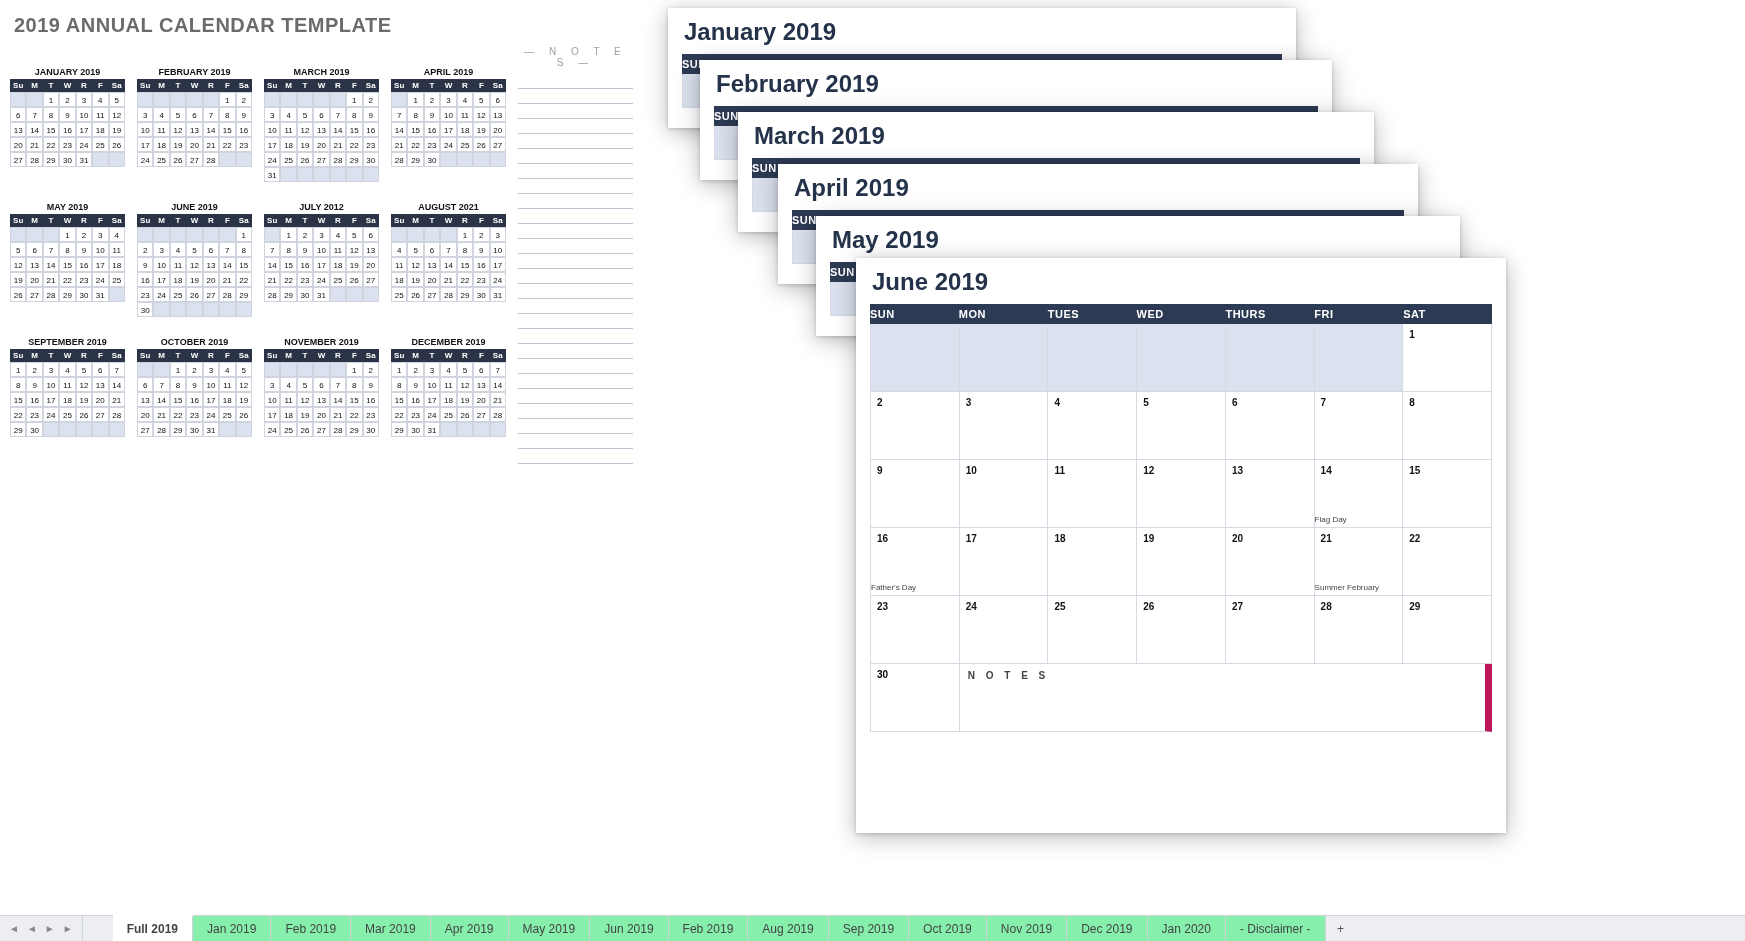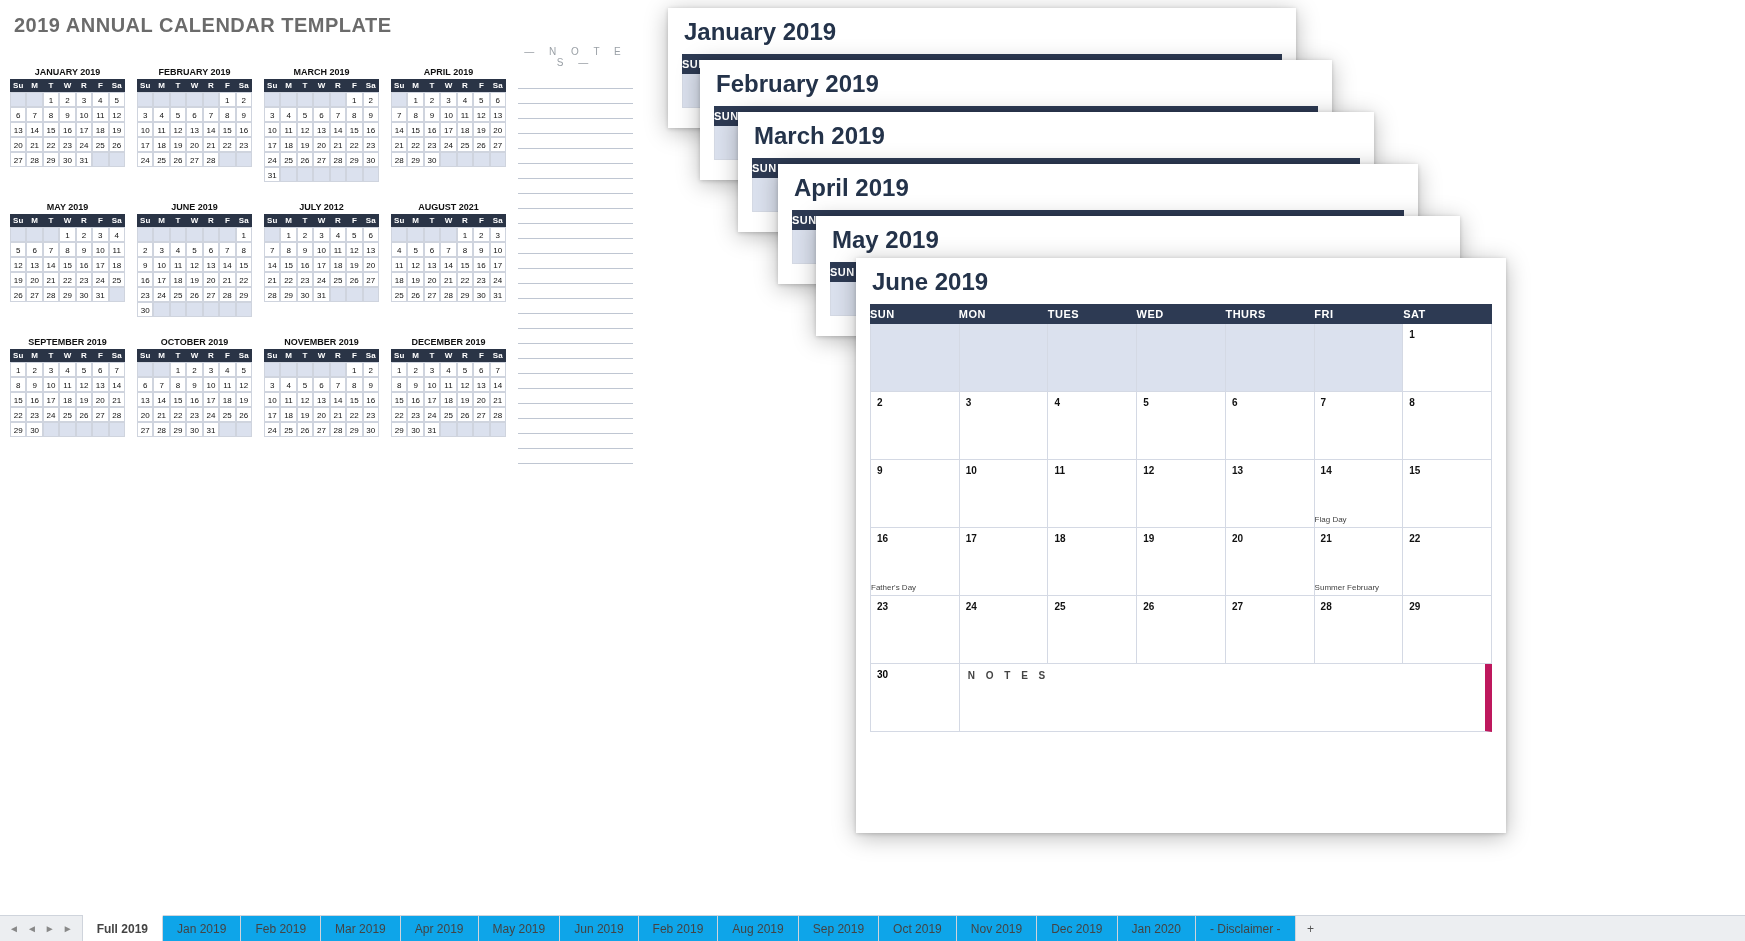--- a/index.html
+++ b/index.html
@@ -182,21 +182,21 @@
     color: #888;
     font-size: 10px;
     cursor: default;
     padding: 0 3px;
   }
   .tab {
     padding: 0 14px;
     display: flex;
     align-items: center;
     border-right: 1px solid #cfd4dc;
-    background: #0ea5e9;
+    background: #86efac;
     cursor: pointer;
   }
   .tab.active {
     background: #fff;
     font-weight: 700;
     border-top: 2px solid #fff;
     margin-top: -1px;
   }
   .tab-add {
     width: 30px;
@@ -1148,21 +1148,21 @@
   </div>
 </div>
 
 <div class="tabs-bar">
   <div class="tab-nav">
     <span>◄</span>
     <span>◄</span>
     <span>►</span>
     <span>►</span>
   </div>
-  <div id="tabs-container" style="display:flex;">
+  <div id="tabs-container" style="display:flex;margin-left:30px;">
       <div class="tab active">Full 2019</div>
       <div class="tab">Jan 2019</div>
       <div class="tab">Feb 2019</div>
       <div class="tab">Mar 2019</div>
       <div class="tab">Apr 2019</div>
       <div class="tab">May 2019</div>
       <div class="tab">Jun 2019</div>
       <div class="tab">Feb 2019</div>
       <div class="tab">Aug 2019</div>
       <div class="tab">Sep 2019</div>

